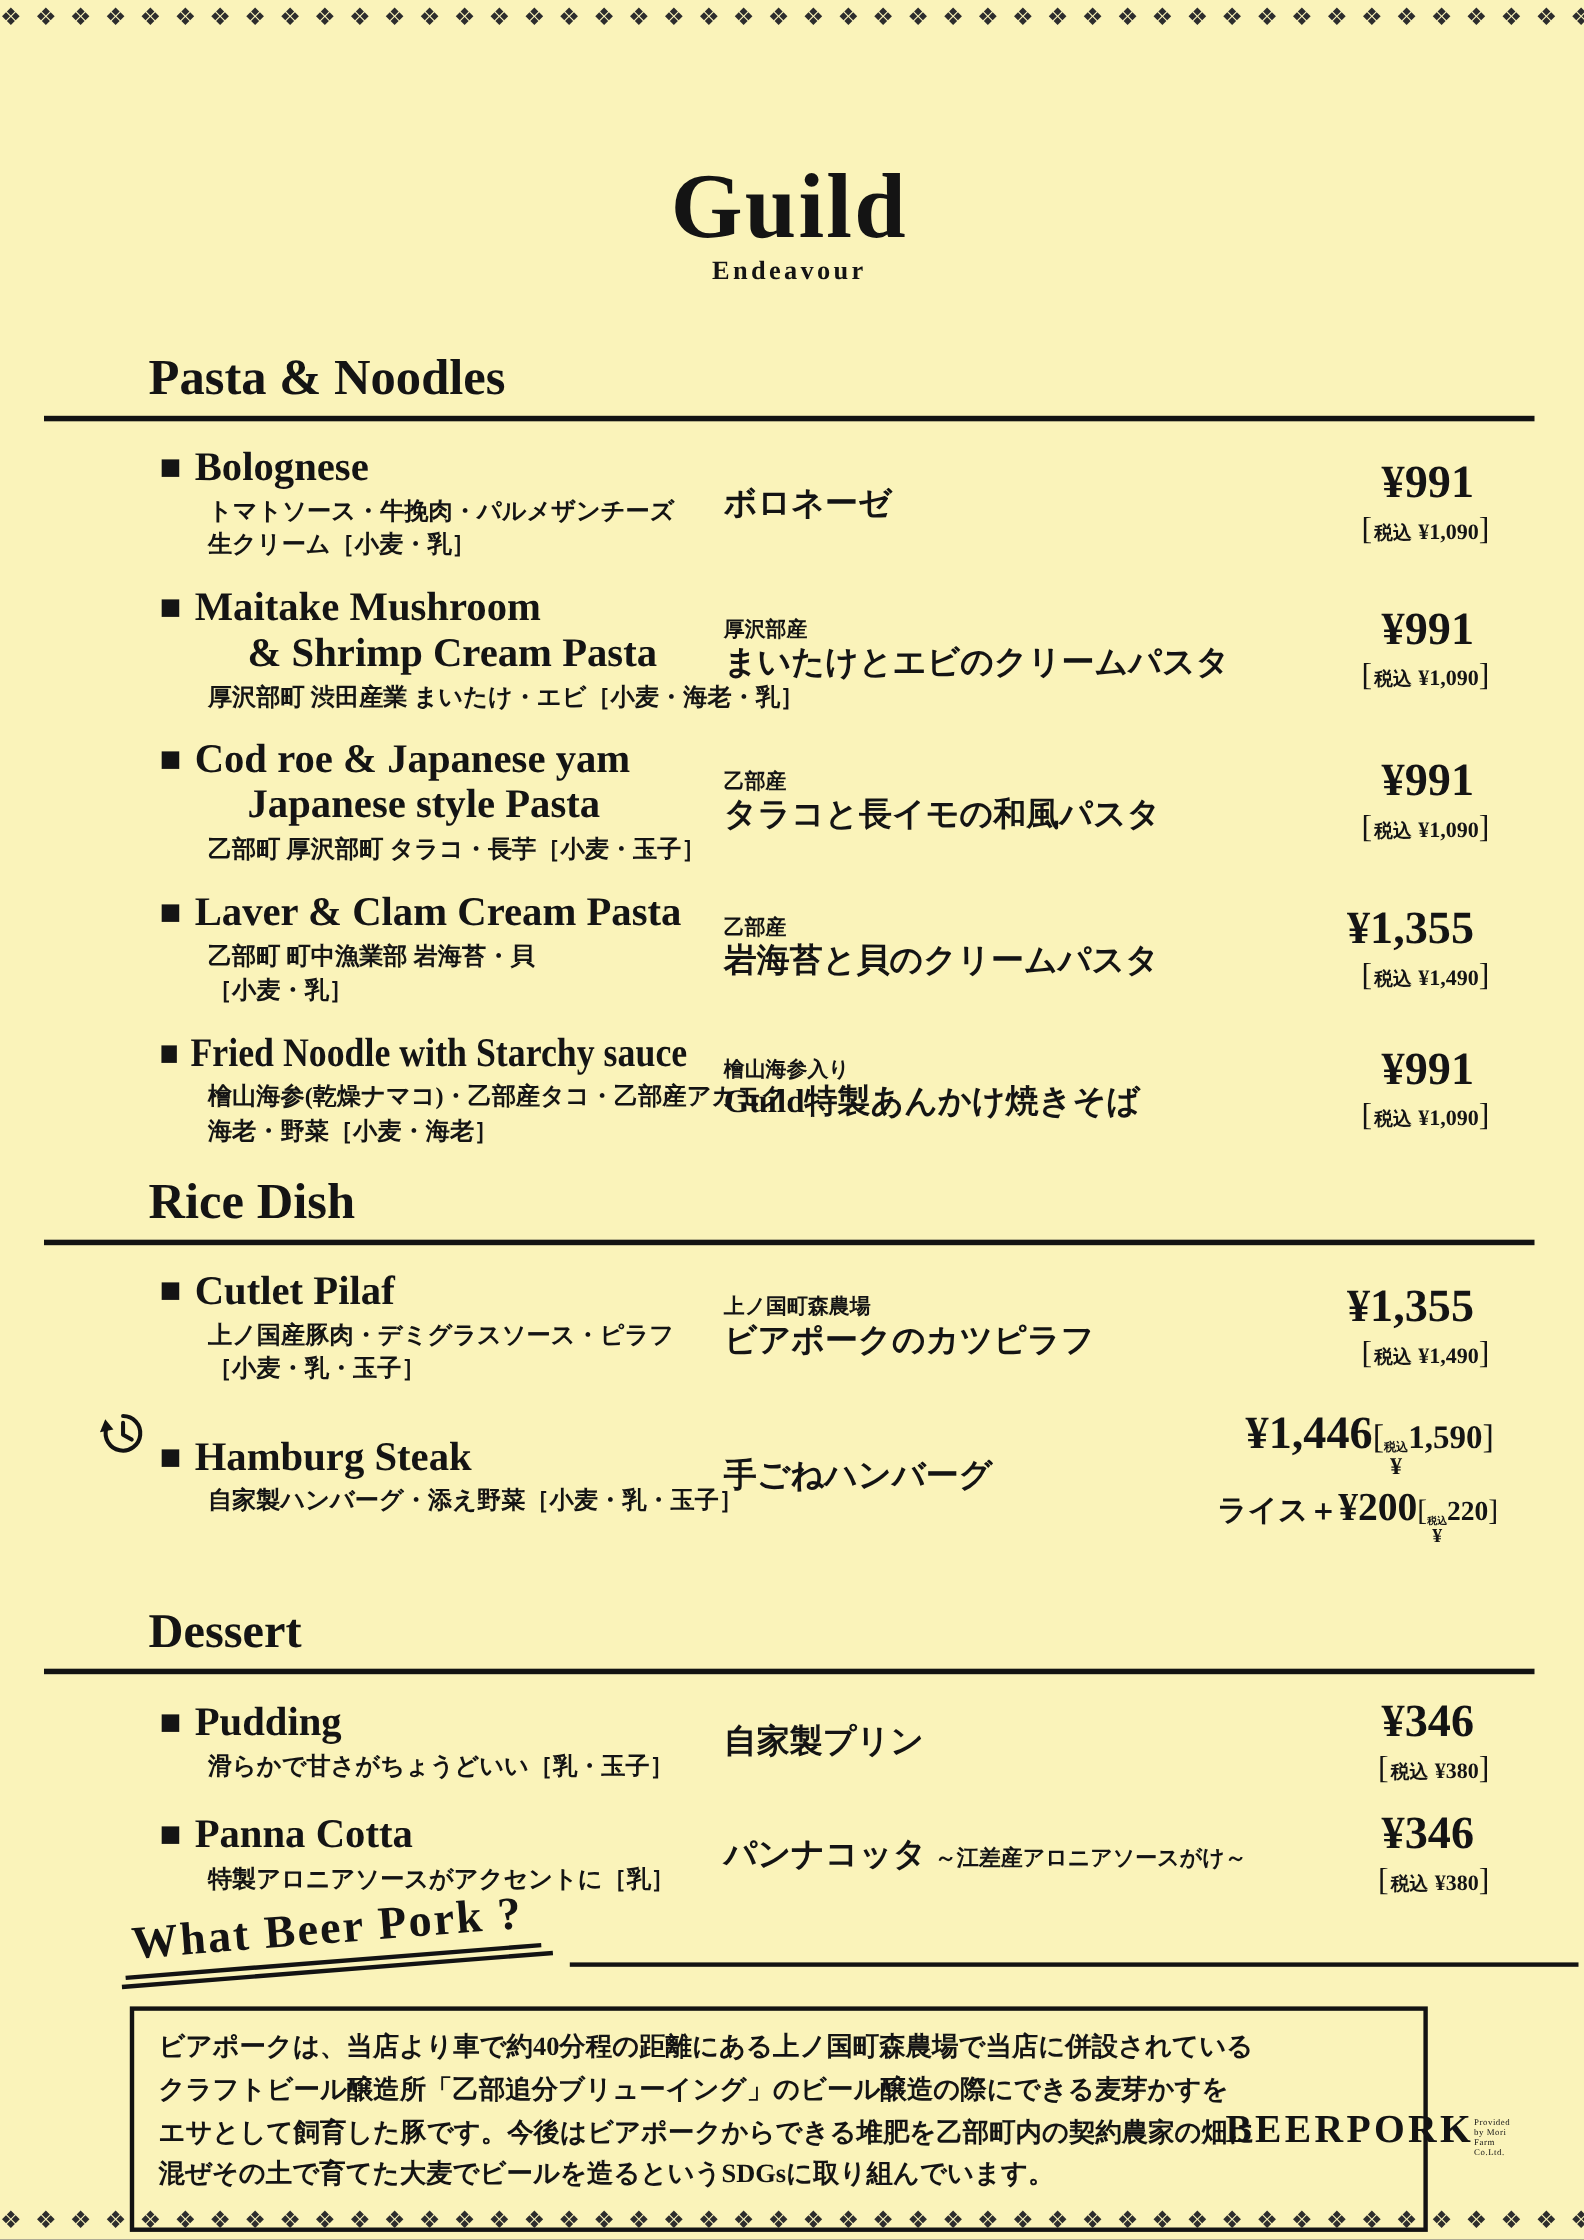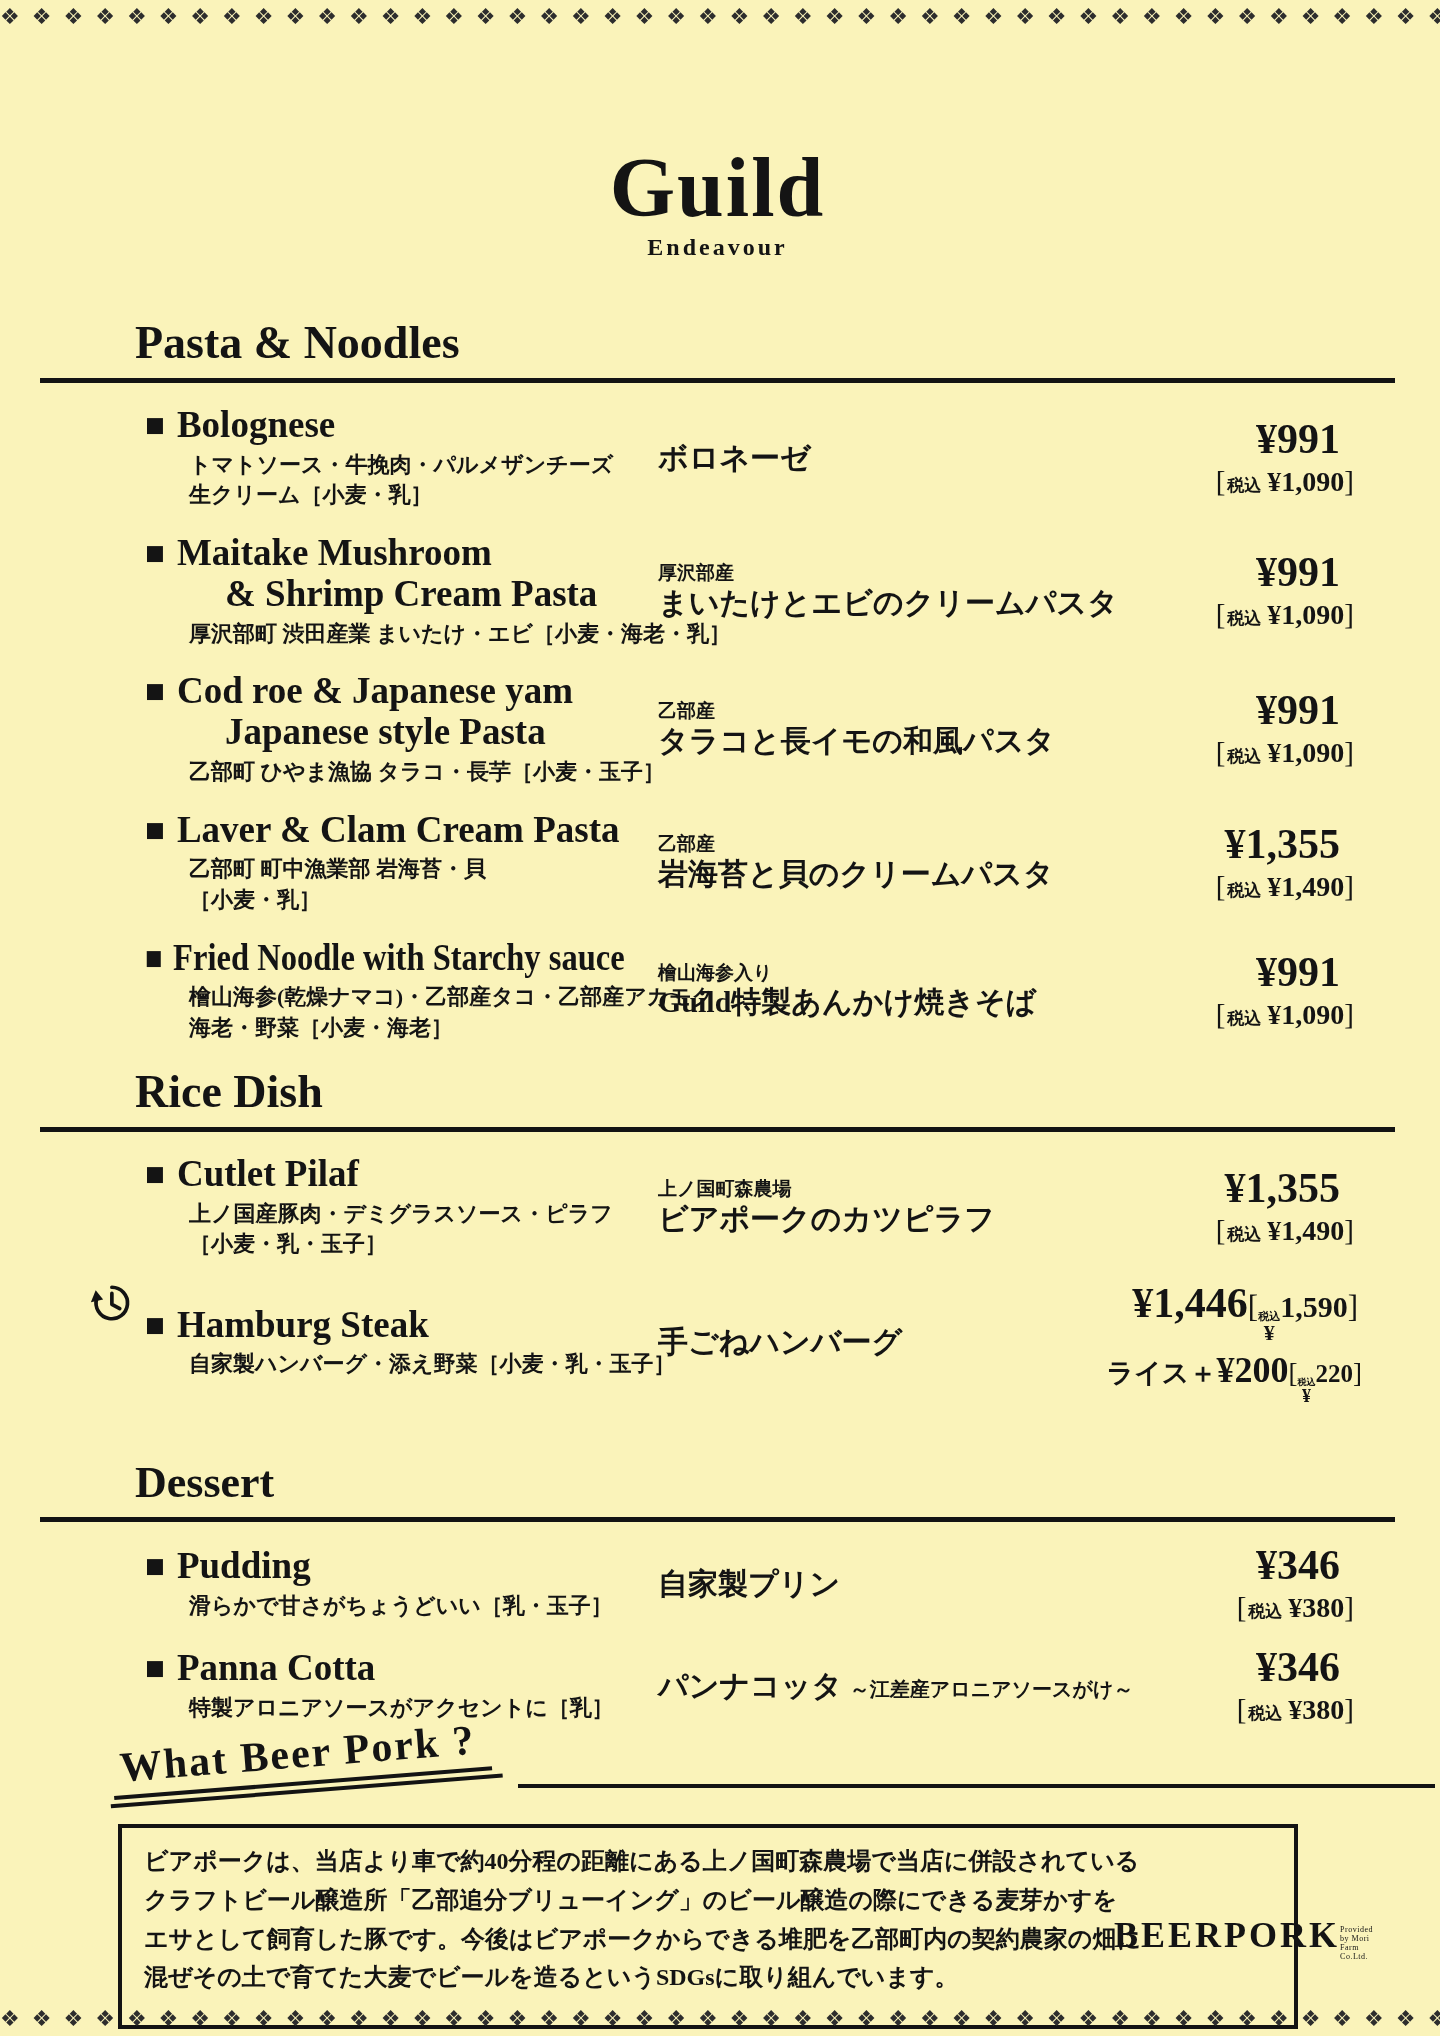--- a/index.html
+++ b/index.html
@@ -44,21 +44,21 @@
 
   .item-mid{flex:1;padding-left:18px;padding-top:0;min-width:0;}
   .jp-label{font-size:19px;font-weight:bold;line-height:1.2;}
   .jp-name{font-size:30px;font-weight:bold;line-height:1.2;white-space:nowrap;}
   .jp-suffix{font-size:20px;font-weight:bold;}
 
   .item-right{width:280px;flex:none;box-sizing:border-box;text-align:right;padding-right:55px;}
   .price{font-size:42px;font-weight:bold;line-height:1.0;white-space:nowrap;}
   .tax-line{font-size:26px;margin-top:5px;white-space:nowrap;margin-right:-14px;}
   .tax-label{font-size:17px;font-weight:bold;margin:0 6px 0 2px;}
-  .tax-val{font-size:28px;font-weight:bold;}
+  .tax-val{font-size:20px;font-weight:bold;}
   .br{font-size:29px;}
 
   .price-inline{display:flex;justify-content:flex-end;align-items:baseline;white-space:nowrap;margin-right:-18px;}
   .price-inline .br{font-size:31px;}
   .stack{display:inline-flex;flex-direction:column;align-items:center;line-height:1;transform:translateY(3px);}
   .stack-top{font-size:11px;font-weight:bold;}
   .stack-bot{font-size:22px;font-weight:bold;}
   .stack.sm .stack-top{font-size:9px;}
   .stack.sm .stack-bot{font-size:18px;}
   .inline-tax-val{font-size:30px;font-weight:bold;}
@@ -137,21 +137,21 @@
           <div class="price">¥991</div>
           <div class="tax-line"><span class="br">[</span><span class="tax-label">税込</span><span class="tax-val">¥1,090</span><span class="br">]</span></div>
         </div>
       </div>
 
       <div class="item">
         <div class="item-left">
           <div class="name-line"><span class="bullet">■</span><span>Cod roe &amp; Japanese yam</span></div>
           <div class="name-line name-line2">Japanese style Pasta</div>
           <div class="item-desc">
-            <div>乙部町 ひやま漁協 タラコ・長芋［小麦・玉子］</div>
+            <div>乙部町 厚沢部町 タラコ・長芋［小麦・玉子］</div>
           </div>
         </div>
         <div class="item-mid">
           <div class="jp-label">乙部産</div>
           <div class="jp-name">タラコと長イモの和風パスタ</div>
         </div>
         <div class="item-right">
           <div class="price">¥991</div>
           <div class="tax-line"><span class="br">[</span><span class="tax-label">税込</span><span class="tax-val">¥1,090</span><span class="br">]</span></div>
         </div>

